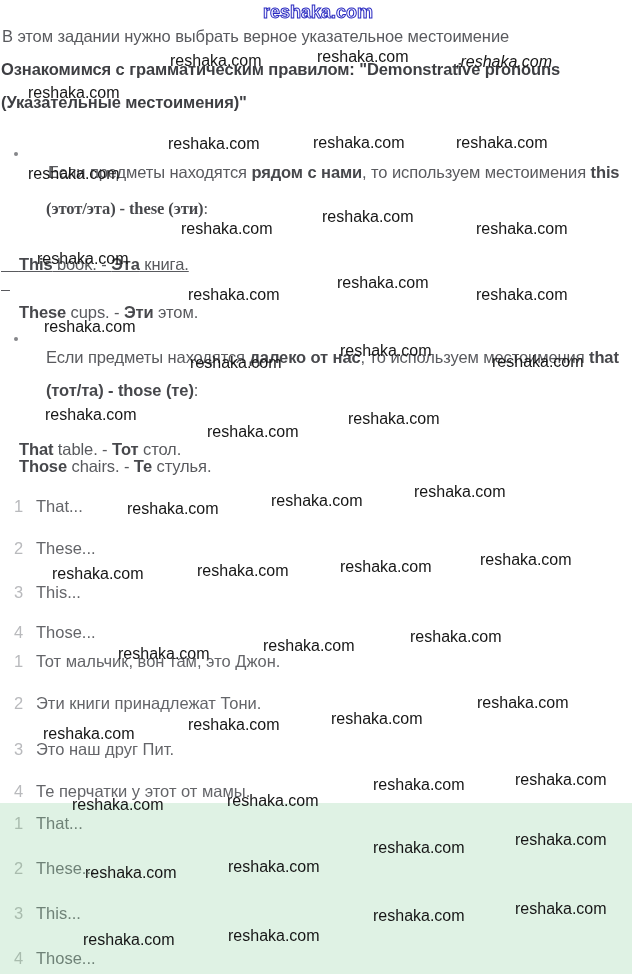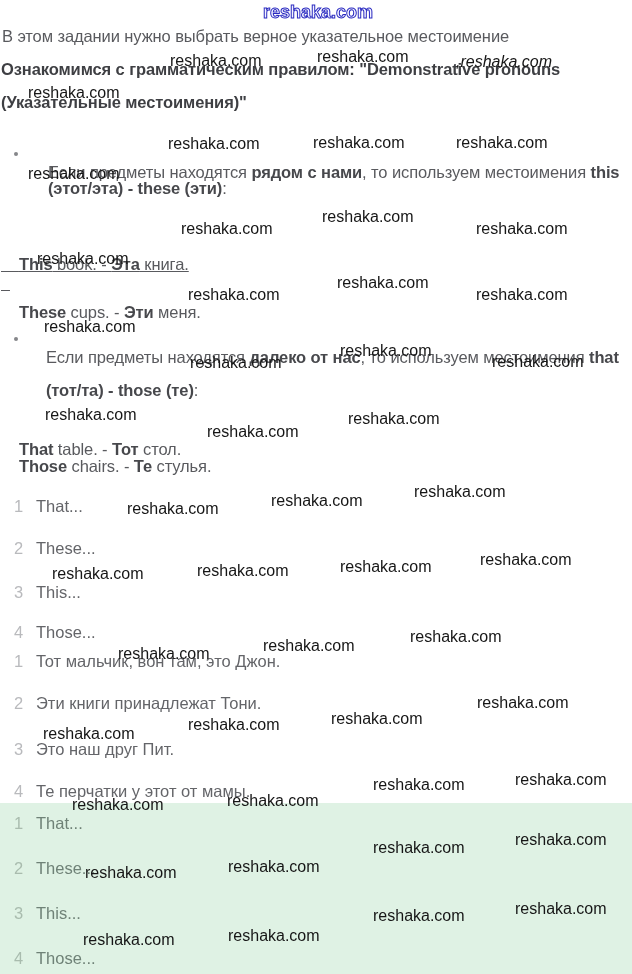--- a/index.html
+++ b/index.html
@@ -49,29 +49,29 @@
 
   <div class="line heading" style="left:1px; top:60px;">Ознакомимся с грамматическим правилом: "Demonstrative pronouns</div>
 
   <div class="line" style="left:2px; top:27px;">В этом задании нужно выбрать верное указательное местоимение</div>
   <div class="line heading" style="left:1px; top:93px;">(Указательные местоимения)"</div>
 
   <span class="bullet-dot" style="left:14px; top:152px;"></span>
   <div class="line" style="left:30px; top:144px;">
     <span>Если предметы находятся </span><span class="b">рядом с нами</span><span>, то используем местоимения </span><span class="b">this</span>
   </div>
-  <div class="line" style="left:30px; top:160px;">
+  <div class="line" style="left:30px; top:180px;font-family:Liberation Serif, serif;">
     <span class="b">(этот/эта) - these (эти)</span><span>:</span>
   </div>
 
   <div class="line" style="left:1px; top:236px;text-decoration:underline;">
     <span class="b">This</span><span> book. - </span><span class="b">Эта</span><span> книга.</span>
   </div>
   <div class="line" style="left:1px; top:284px;">
-    <span class="b">These</span><span> cups. - </span><span class="b">Эти</span><span> меня.</span>
+    <span class="b">These</span><span> cups. - </span><span class="b">Эти</span><span> этом.</span>
   </div>
 
   <span class="bullet-dot" style="left:14px; top:337px;"></span>
   <div class="line" style="left:28px; top:329px;">
     <span>Если предметы находятся </span><span class="b">далеко от нас</span><span>, то используем местоимения </span><span class="b">that</span>
   </div>
   <div class="line" style="left:1px; top:421px;">
     <span class="b">That</span><span> table. - </span><span class="b">Тот</span><span> стол.</span>
   </div>
 

